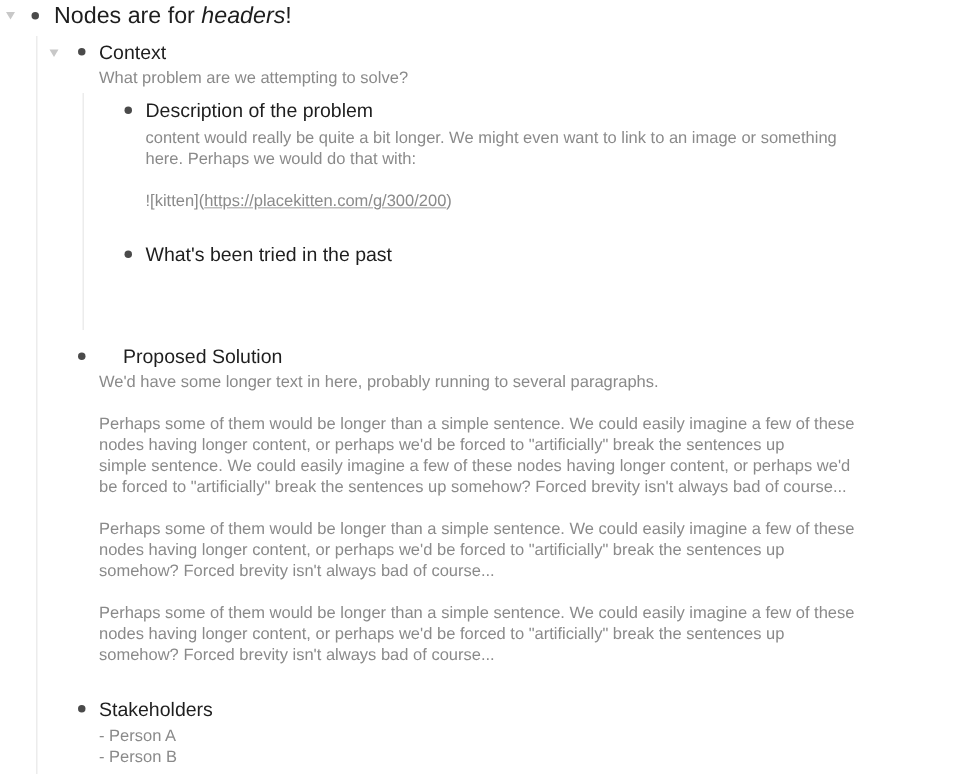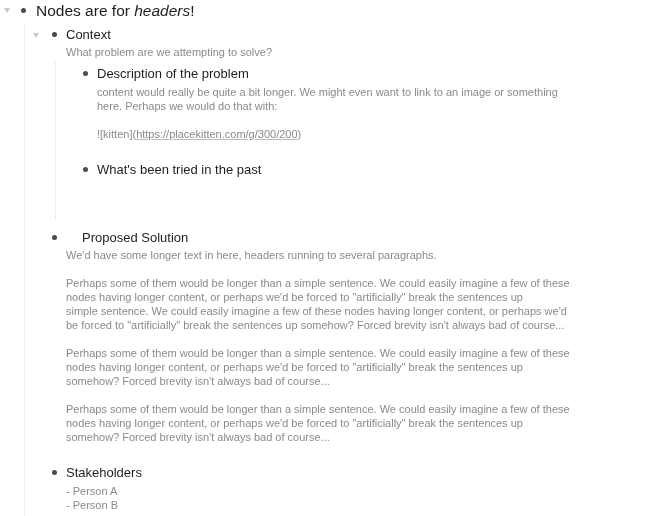--- a/index.html
+++ b/index.html
@@ -43,21 +43,21 @@
 </div>
 
 <div class="bullet" style="left:83px; top:167px;"></div>
 <div class="title t2" style="left:97px; top:162px;">What's been tried in the past</div>
 <div class="note" style="left:97px; top:180px;">
 </div>
 
 <div class="bullet" style="left:52px; top:235px;"></div>
 <div class="title t2" style="left:82px; top:230px;">Proposed Solution</div>
 <div class="note" style="left:66px; top:248px;">
-  <div>We'd have some longer text in here, headers running to several paragraphs.</div>
+  <div>We'd have some longer text in here, probably running to several paragraphs.</div>
   <div style="height:14px;"></div>
   <div>Perhaps some of them would be longer than a simple sentence. We could easily imagine a few of these</div>
   <div>nodes having longer content, or perhaps we'd be forced to "artificially" break the sentences up</div>
   <div>simple sentence. We could easily imagine a few of these nodes having longer content, or perhaps we'd</div>
   <div>be forced to "artificially" break the sentences up somehow? Forced brevity isn't always bad of course...</div>
   <div style="height:14px;"></div>
   <div>Perhaps some of them would be longer than a simple sentence. We could easily imagine a few of these</div>
   <div>nodes having longer content, or perhaps we'd be forced to "artificially" break the sentences up</div>
   <div>somehow? Forced brevity isn't always bad of course...</div>
   <div style="height:14px;"></div>

